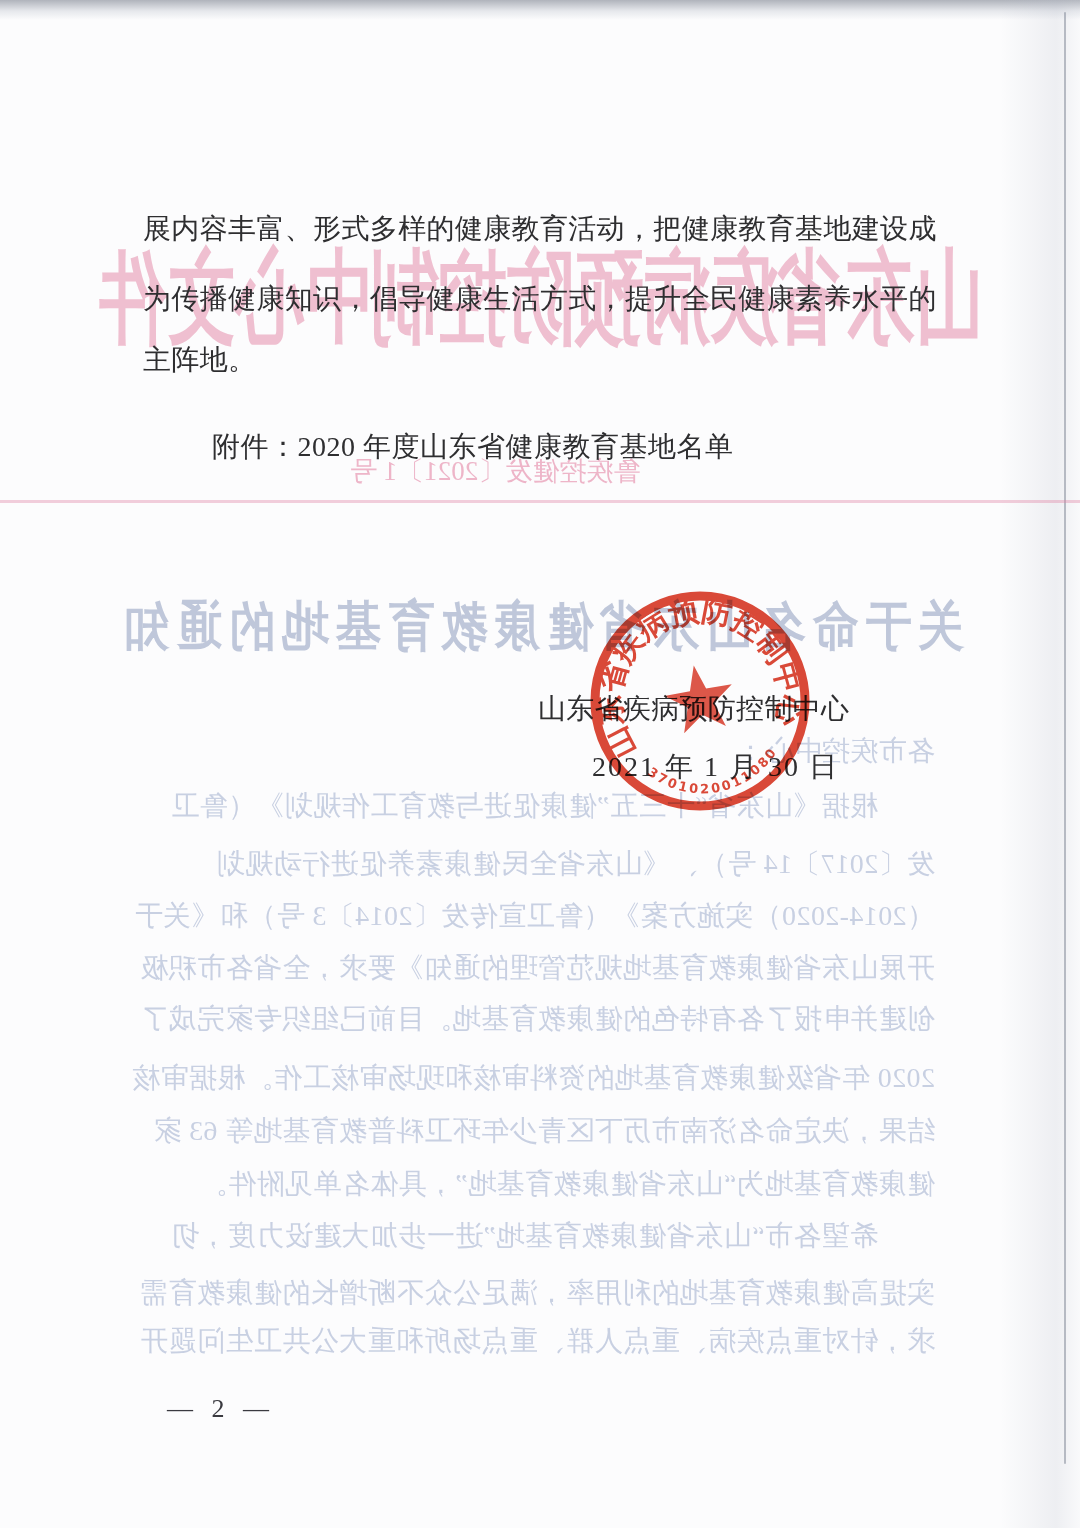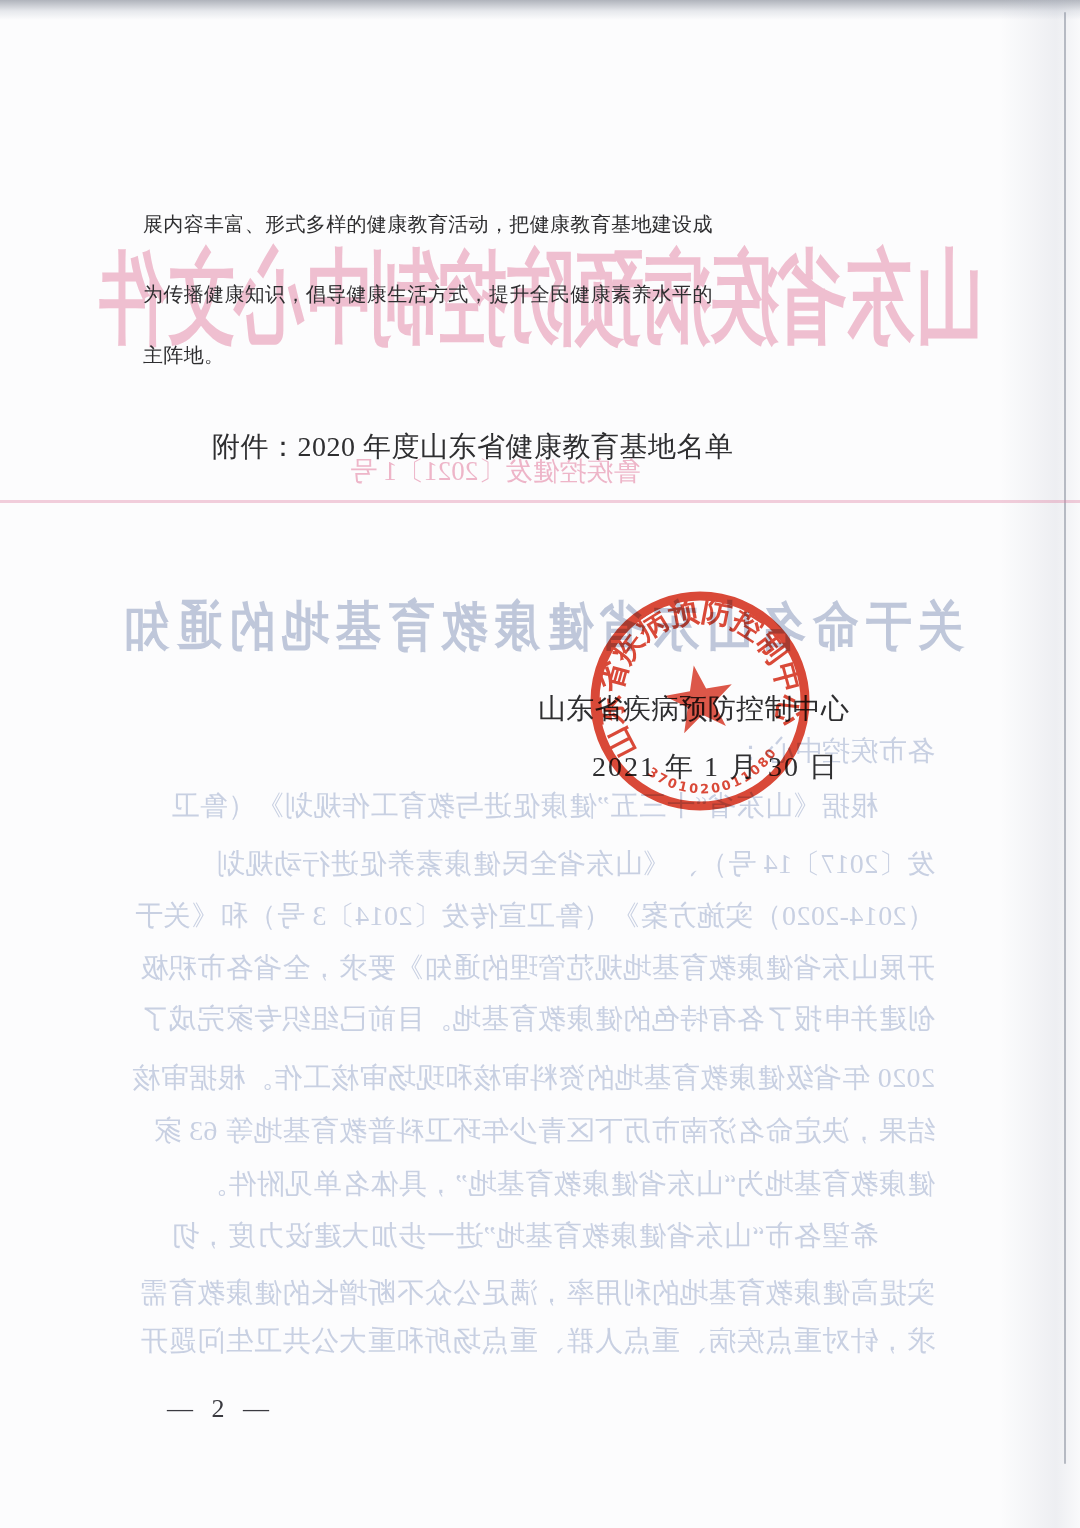--- a/index.html
+++ b/index.html
@@ -54,21 +54,21 @@
     position:absolute;left:143px;width:792px;
     font-size:28px;line-height:1.15;letter-spacing:.4px;white-space:nowrap;
     color:rgba(95,118,172,.33);
     transform:scaleX(-1);transform-origin:50% 50%;
   }
   .bleed-line.ind{text-indent:57px;}
   
   .ink{position:absolute;inset:0;color:#2e2e30;}
   .para-line{
     position:absolute;left:143px;width:800px;
-    font-size:20px;line-height:1.15;letter-spacing:.35px;white-space:nowrap;
+    font-size:28px;line-height:1.15;letter-spacing:.35px;white-space:nowrap;
   }
   .attachment{
     position:absolute;left:212px;top:428px;
     font-size:28px;letter-spacing:.5px;white-space:nowrap;
   }
   .sig-org{
     position:absolute;left:538px;top:690px;
     font-size:28px;letter-spacing:.3px;white-space:nowrap;
   }
   .sig-date{

